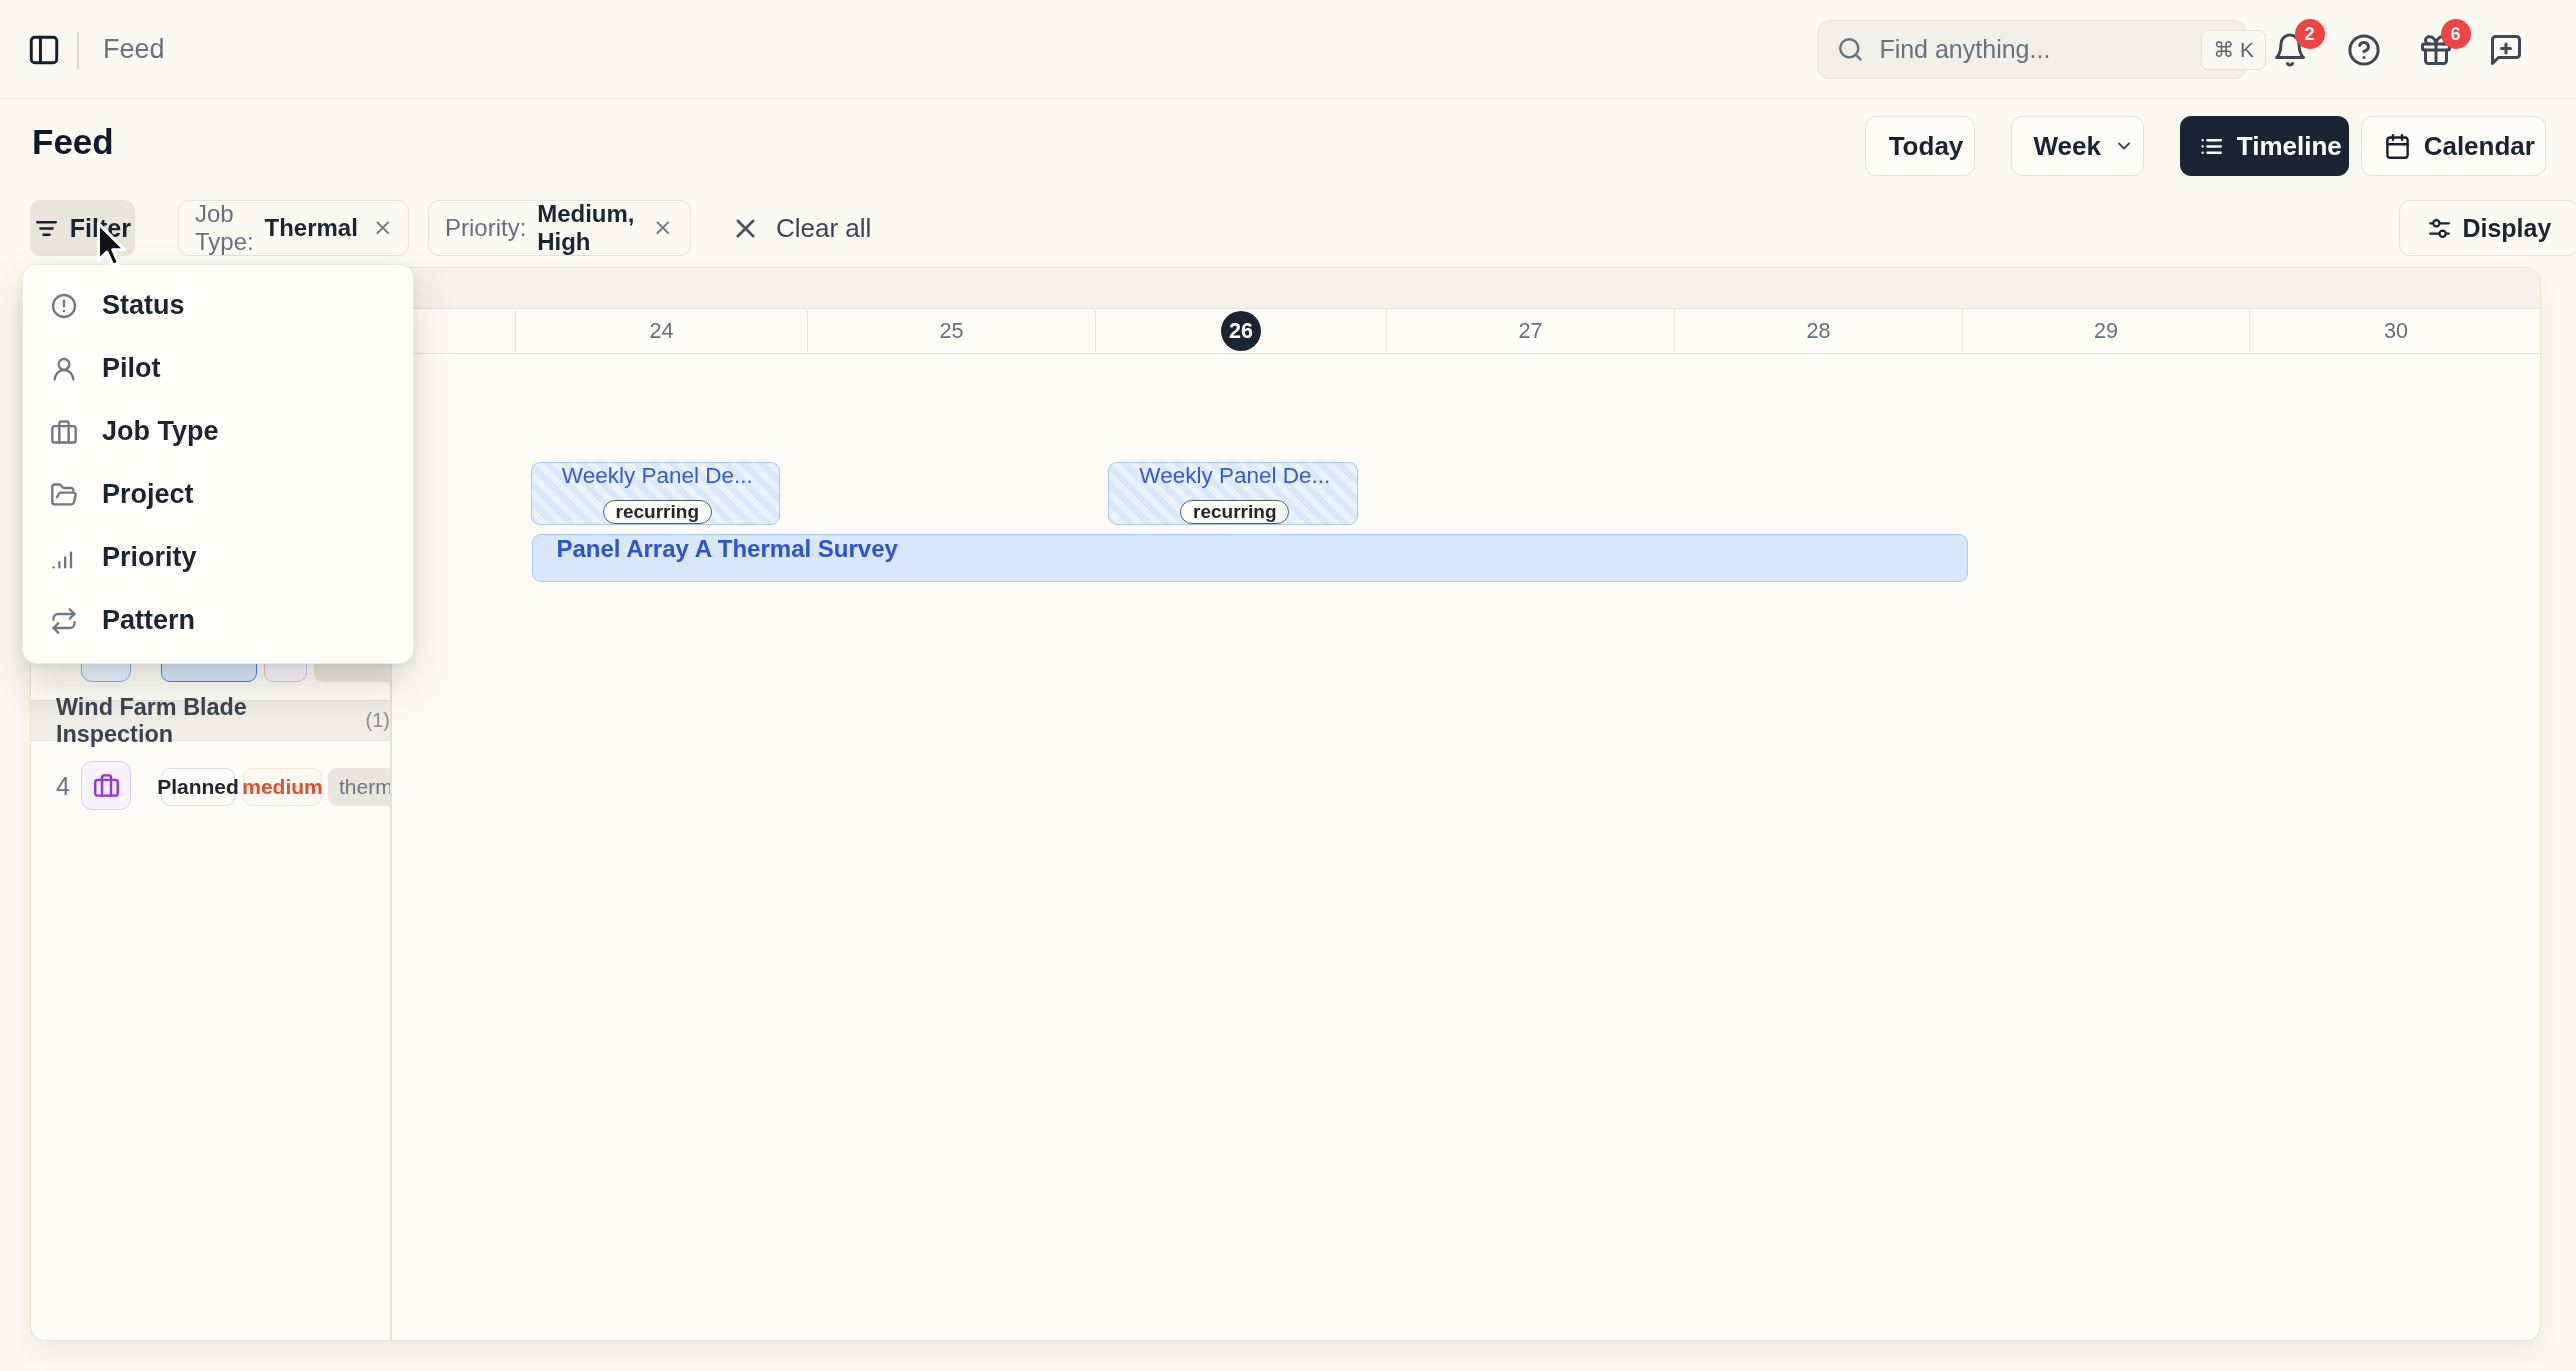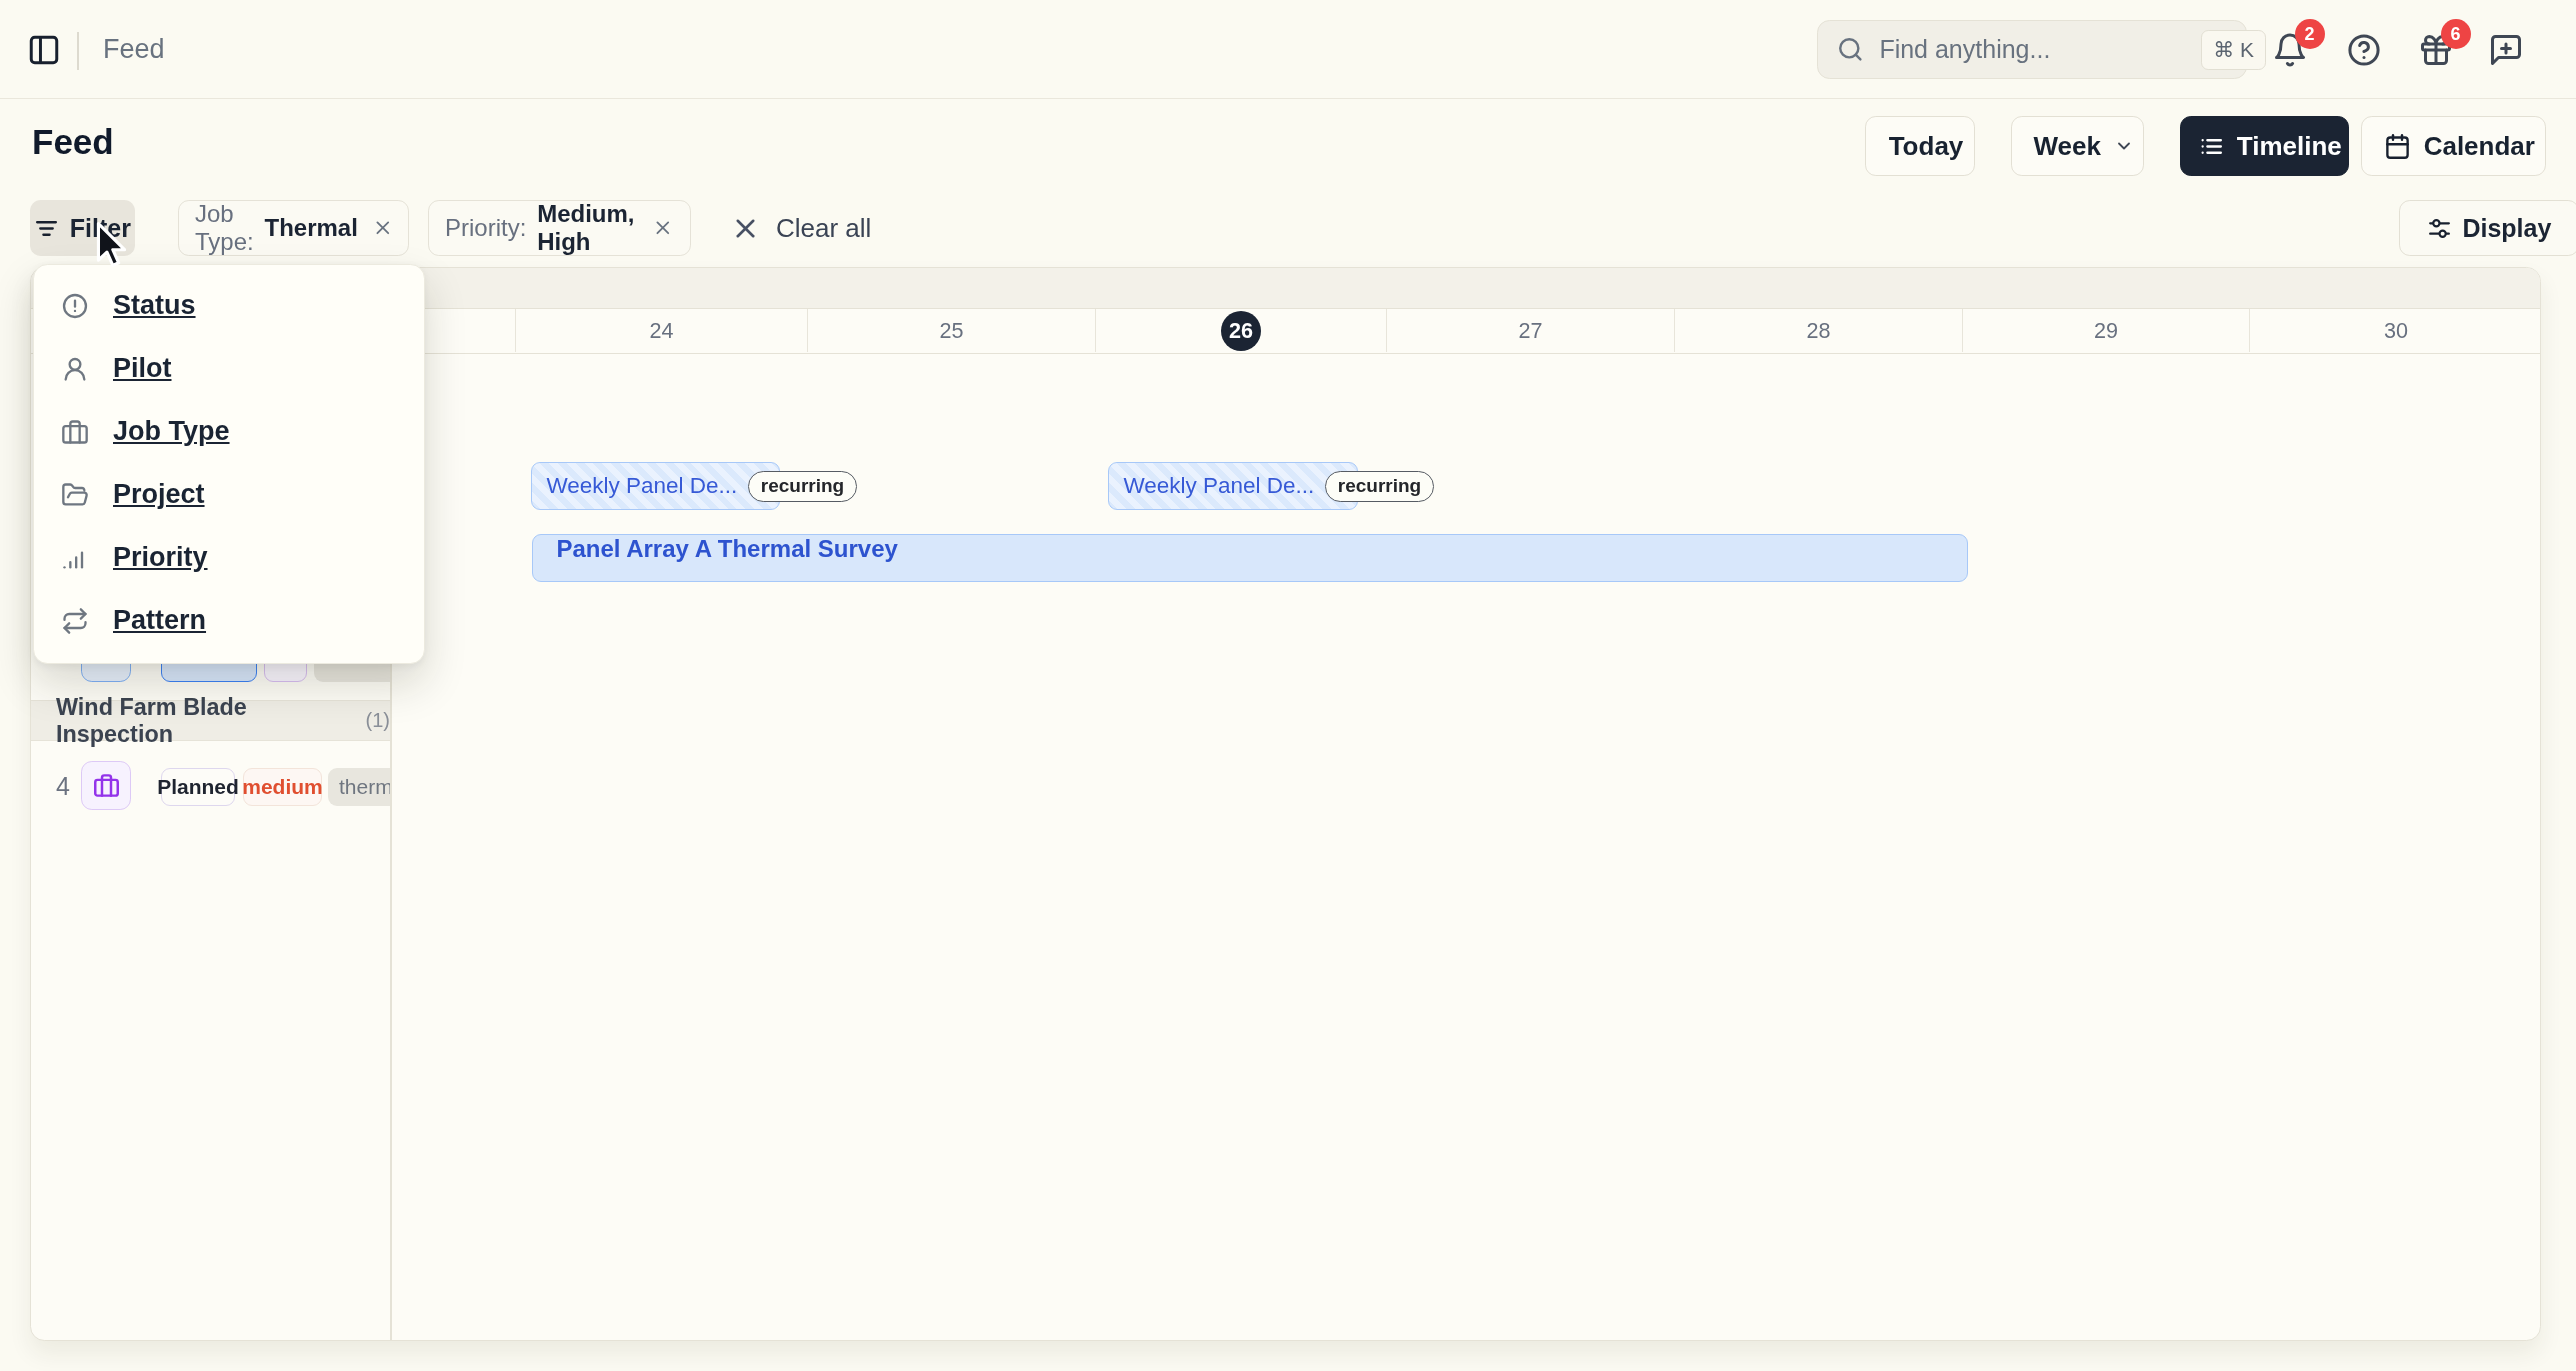--- a/index.html
+++ b/index.html
@@ -75,34 +75,34 @@
   .pillbadge { position:absolute; border-radius:9px; display:flex; align-items:center; justify-content:center;
                font-size:21px; font-weight:600; white-space:nowrap; }
   .group-header { position:absolute; left:0; top:432px; width:359px; height:41px; background:#efede5;
                   border-top:1.8px solid #e6e3d8; border-bottom:1.8px solid #e6e3d8;
                   display:flex; align-items:center; padding-left:25px; gap:24px; }
   .group-title { font-size:23.4px; font-weight:bold; color:#3b4350; }
   .group-count { font-size:20px; color:#8a8f98; }
   .row-num { position:absolute; left:25px; top:504px; font-size:25px; color:#6b7280; }
 
   
-  .evt-chip { position:absolute; top:194px; height:48px; border:1.8px solid #a7c8f8; border-radius:9px;
+  .evt-chip { position:absolute; top:194px; height:63px; border:1.8px solid #a7c8f8; border-radius:9px;
               background:repeating-linear-gradient(45deg,#dbe9fc 0 6.3px,#eaf2fe 6.3px 12.6px);
-              display:flex; align-items:center; padding:0 10.8px 0 14.4px; gap:10.8px; cursor:pointer; }
+              display:flex; align-items:center; padding:0 10.8px 0 14.4px; gap:10.8px; cursor:pointer;flex-direction:column; }
   .evt-chip .evt-title { font-size:22.5px; font-weight:500; color:#3659d6; white-space:nowrap; }
   .recur-pill { height:31px; border:1.8px solid #565b63; border-radius:15.3px; background:#fdfdf7;
                 display:flex; align-items:center; padding:0 11.7px; font-size:19px; font-weight:600; color:#24262a; }
   .evt-bar { position:absolute; top:266px; height:48px; background:#d8e7fb; border:1.8px solid #a7c8f8;
              border-radius:9px; display:flex; padding-left:23.4px; cursor:pointer; }
   .evt-bar .evt-title { font-size:24px; font-weight:600; color:#2d53cf; }
 
   
-  .menu { position:absolute; left:33px; top:264px; width:392px; height:400px; background:#fffef8;
+  .menu { position:absolute; left:22px; top:264px; width:392px; height:400px; background:#fffef8;
           border:0.9px solid #eceadf; border-radius:14.4px; padding:9px 0; z-index:40;
-          box-shadow:0 20px 43px rgba(30,30,15,.16), 0 2.7px 7.2px rgba(0,0,0,.05);text-decoration:underline; }
+          box-shadow:0 20px 43px rgba(30,30,15,.16), 0 2.7px 7.2px rgba(0,0,0,.05); }
   .menu-item { width:100%; height:63px; display:flex; align-items:center; gap:24px; padding-left:27px;
                background:none; border:none; cursor:pointer; font-family:"Liberation Sans", sans-serif; }
   .menu-item span.lbl { font-size:27px; font-weight:600; color:#1a2433; }
 
   .cursor { position:absolute; left:90px; top:221px; z-index:60; pointer-events:none; }
 </style>
 </head>
 <body>
 
 <div class="topbar">

